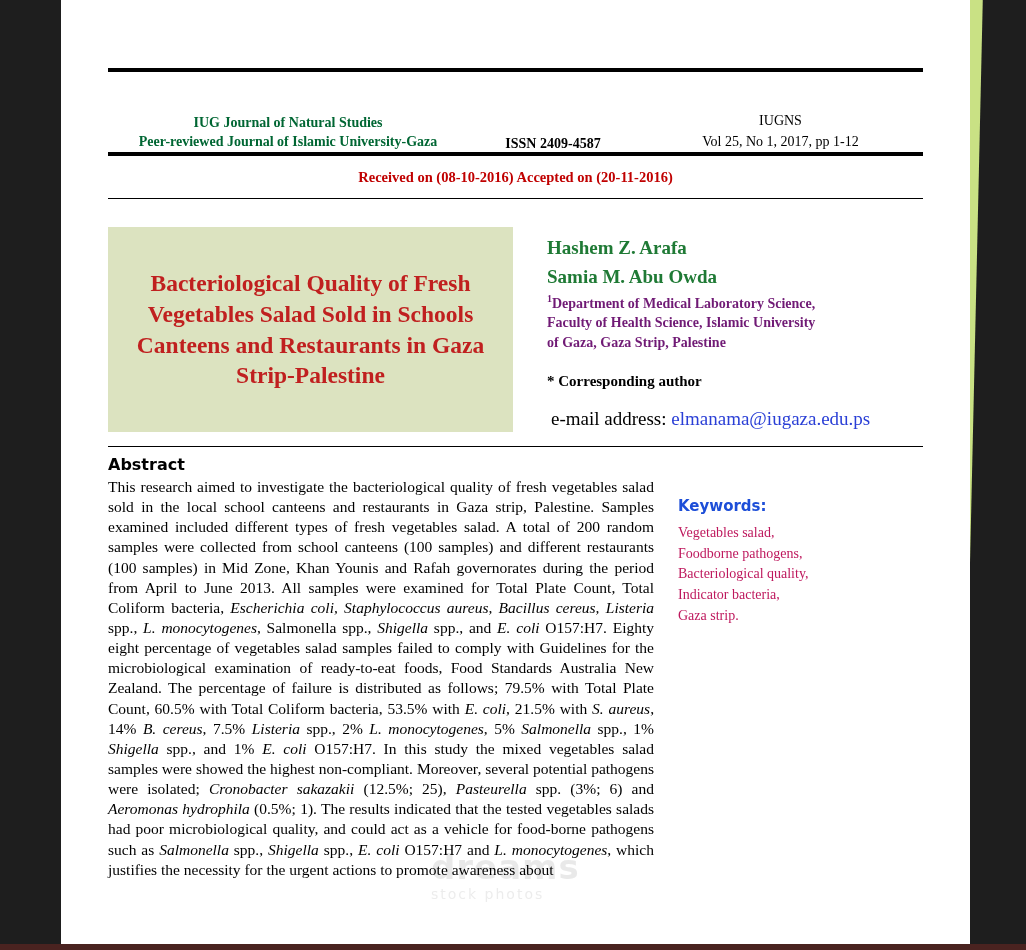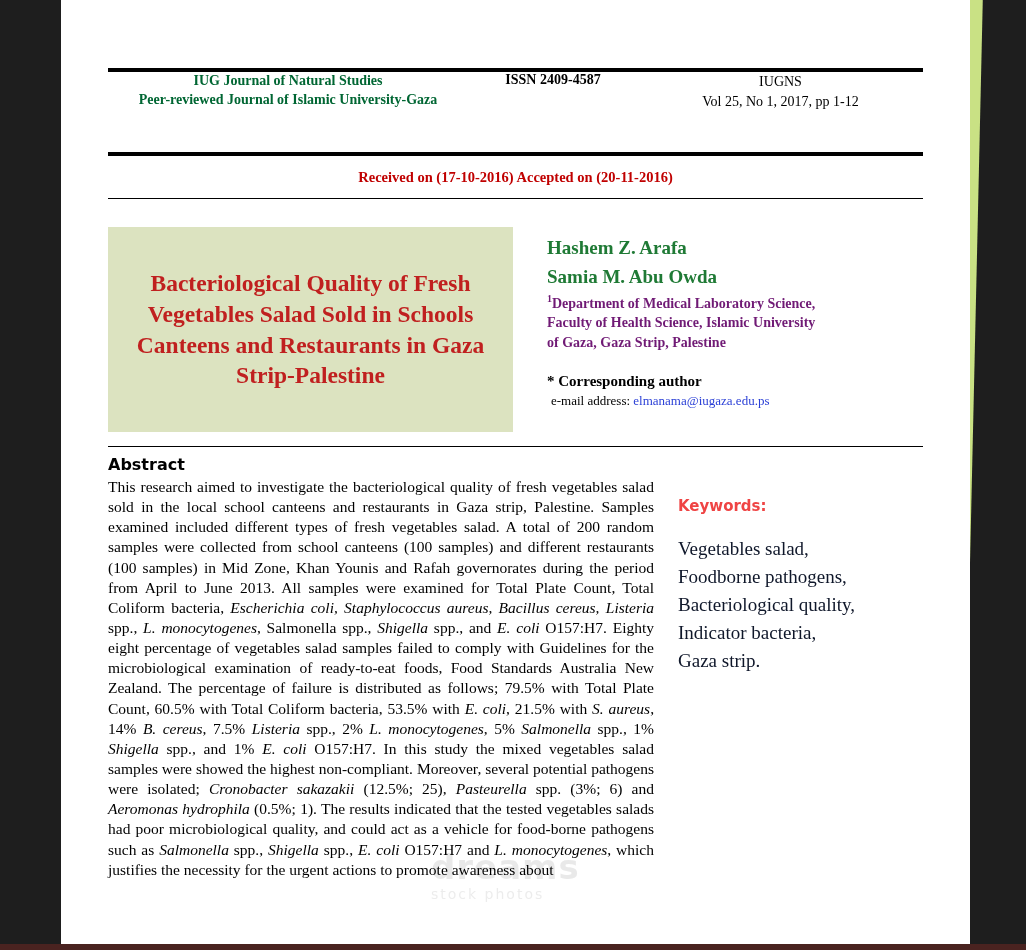--- a/index.html
+++ b/index.html
@@ -94,21 +94,21 @@
   }
   .rule-thin {
     height: 1px;
     background: #000;
     margin: 0;
   }
   #masthead-top { margin-top: 68px; }
 
   #masthead {
     display: flex;
-    align-items: flex-start;
+    align-items: flex-end;
     height: 80px;
   }
   #journal-names {
     flex: 0 0 360px;
     text-align: center;
     color: #006633;
     font-weight: 700;
     font-size: 14px;
     line-height: 1.35;
   }
@@ -182,22 +182,22 @@
     color: #701a75;
   }
   #affiliation sup { font-size: 10px; }
   #corresponding {
     margin-top: 20px;
     font-size: 15px;
     font-weight: 700;
     color: #000;
   }
   #email-line {
-    margin-top: 3px;
-    font-size: 13px;
+    margin-top: 18px;
+    font-size: 19px;
     color: #000;
     padding-left: 4px;
   }
   #email-link {
     color: #2a3fd6;
     text-decoration: none;
   }
 
   #abstract-rule { margin-top: 14px; }
 
@@ -224,27 +224,27 @@
     font-size: 15.5px;
     line-height: 1.30;
     color: #000;
   }
   #abstract-text i { font-style: italic; }
 
   #keywords-heading {
     font-family: "DejaVu Sans", sans-serif;
     font-weight: 700;
     font-size: 15px;
-    color: #ef4444;
-    margin-bottom: 20px;
+    color: #1d4ed8;
+    margin-bottom: 8px;
   }
   .keyword-item {
-    font-size: 19px;
+    font-size: 14px;
     line-height: 1.48;
-    color: #0f172a;
+    color: #be185d;
   }
 
   
   #bottom-bar {
     position: absolute;
     left: 0;
     bottom: 0;
     width: 1026px;
     height: 6px;
     background: #4a2320;
@@ -277,21 +277,21 @@
         <div id="issn">ISSN 2409-4587</div>
         <div id="vol-block">
           <div>IUGNS</div>
           <div>Vol 25, No 1, 2017, pp 1-12</div>
         </div>
       </div>
 
       <div class="rule-thick"></div>
 
       <div id="received-wrap">
-        <div id="received">Received on (17-10-2016) Accepted on (20-11-2016)</div>
+        <div id="received">Received on (08-10-2016) Accepted on (20-11-2016)</div>
       </div>
 
       <div class="rule-thin"></div>
 
       <div id="title-row">
         <div id="title-box">Bacteriological Quality of Fresh Vegetables Salad Sold in Schools Canteens and Restaurants in Gaza Strip-Palestine</div>
 
         <div id="author-box">
           <div class="author-name">
             <span>Hashem Z. Arafa</span>

